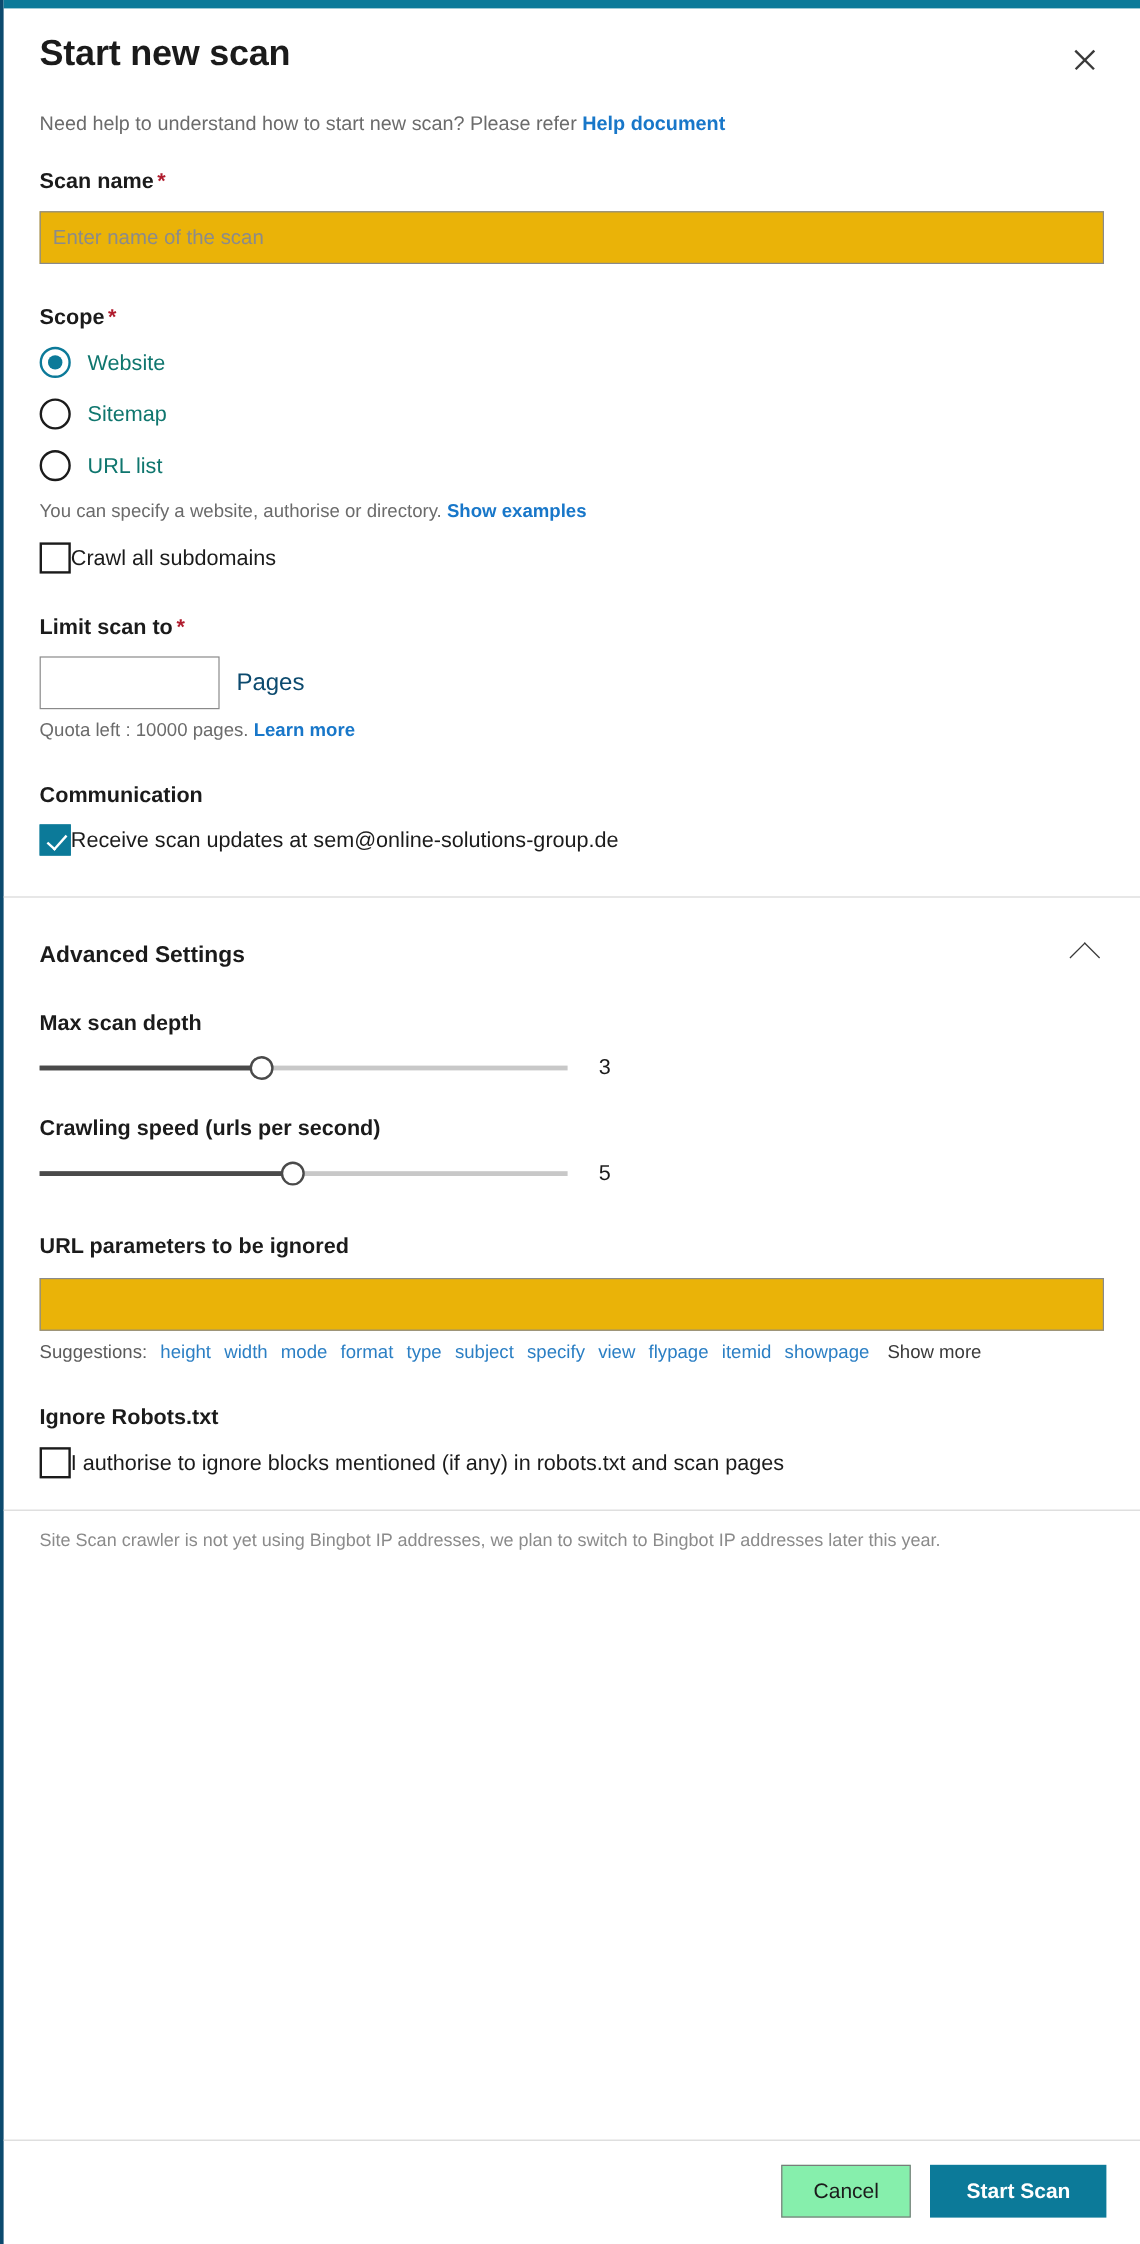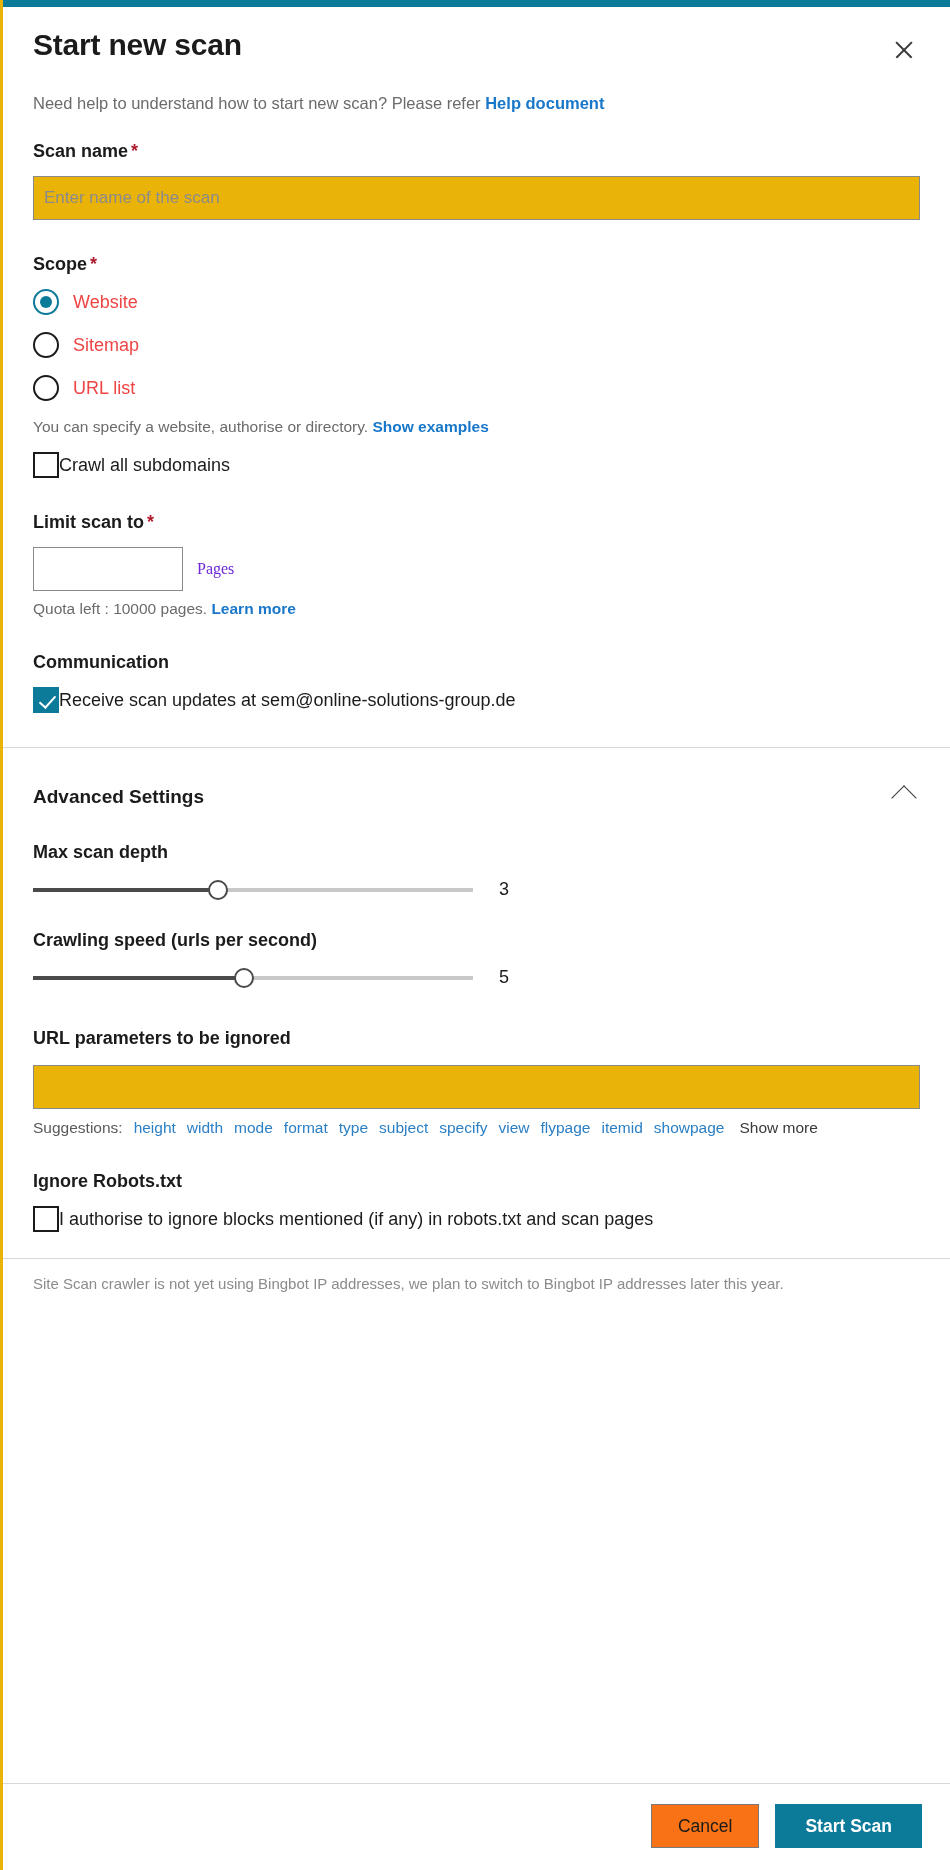--- a/index.html
+++ b/index.html
@@ -9,21 +9,21 @@
     background: #ffffff;
     font-family: "Liberation Sans", sans-serif;
     color: #1b1b1b;
   }
 
   .panel {
     position: relative;
     width: 950px;
     min-height: 1870px;
     background: #ffffff;
-    border-left: 3px solid #eab308;
+    border-left: 3px solid #0c4a6e;
     display: flex;
     flex-direction: column;
   }
 
   .accent-bar {
     position: absolute;
     top: 0; left: 0; right: 0;
     height: 7px;
     background: #0c7a99;
   }
@@ -117,21 +117,21 @@
   }
   .radio.checked { border-color: #0c7a99; }
   .radio.checked::after {
     content: "";
     position: absolute;
     left: 5px; top: 5px;
     width: 12px; height: 12px;
     border-radius: 50%;
     background: #0c7a99;
   }
-  .radio-label { font-size: 18px; color: #ef4444; }
+  .radio-label { font-size: 18px; color: #0f766e; }
 
   .hint {
     font-size: 15.5px;
     color: #6b6b6b;
     margin-top: 9px;
   }
 
   
   .check-row {
     display: flex;
@@ -164,21 +164,21 @@
   .inline-row { display: flex; align-items: center; gap: 14px; }
   .small-input {
     width: 150px;
     height: 44px;
     border: 1.5px solid #8a8a8a;
     padding: 0 10px;
     font-size: 17px;
     font-family: "Liberation Sans", sans-serif;
     outline: none;
   }
-  .unit { font-size: 16px; color: #6d28d9; font-family: Liberation Serif, serif; }
+  .unit { font-size: 20px; color: #0c4a6e; }
 
   
   .divider {
     border-top: 1px solid #d8d8d8;
     margin: 6px -30px 0 -30px;
   }
 
   
   .adv-header {
     display: flex;
@@ -279,21 +279,21 @@
   }
   .btn {
     font-family: "Liberation Sans", sans-serif;
     font-size: 17.5px;
     cursor: pointer;
     height: 44px;
     padding: 0 26px;
     border: none;
   }
   .btn-secondary {
-    background: #f97316;
+    background: #86efac;
     border: 1.4px solid #7a7a7a;
     color: #1b1b1b;
   }
   .btn-primary {
     background: #0c7a99;
     color: #ffffff;
     font-weight: bold;
     padding: 0 30px;
   }
 </style>

